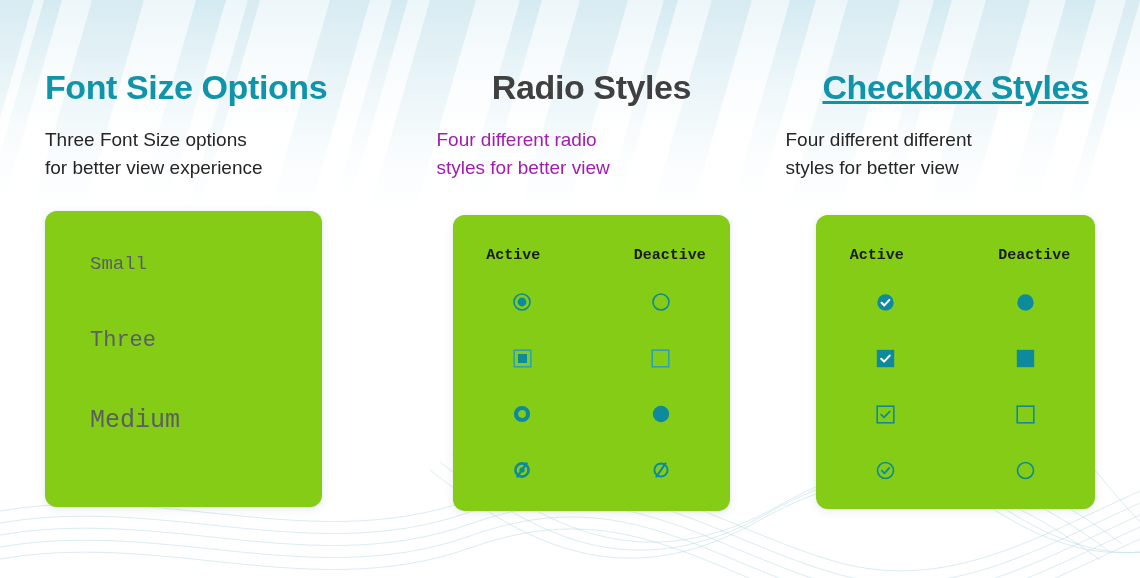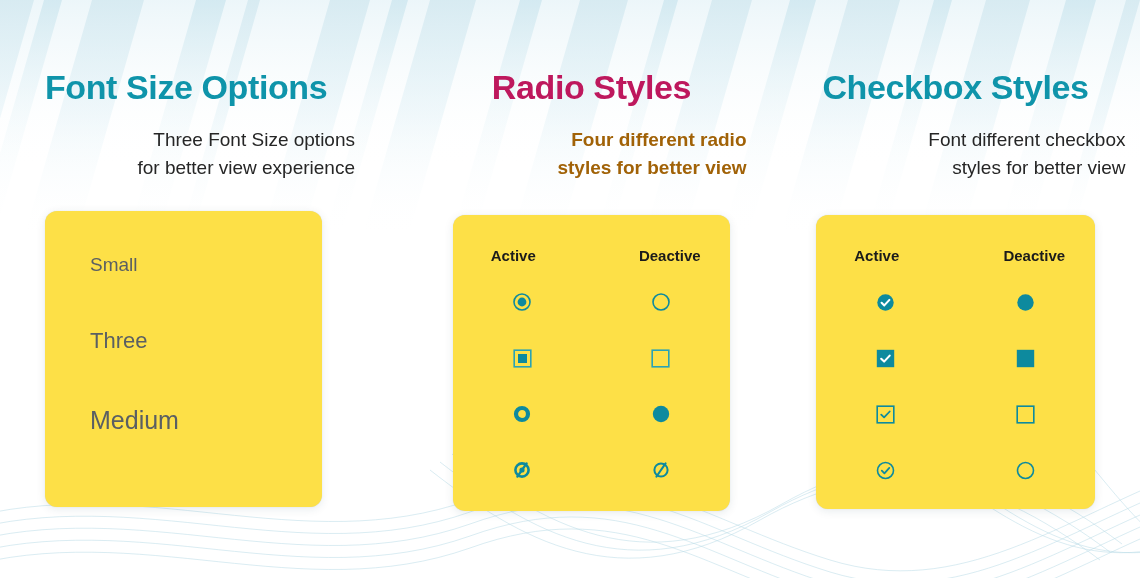--- a/index.html
+++ b/index.html
@@ -42,33 +42,34 @@
   .col-2 .heading,.col-3 .heading{text-align:center;}
   .col-2 .heading{padding-left:0;}
   .col-3 .heading{padding-left:0;}
 
   .subtitle{
     font-size:19px;
     line-height:1.45;
     color:#262626;
     margin:0;
     padding-top:22px;
-    text-align:right;
+    text-align:left;
     white-space:pre-line;
   }
   .col-1 .subtitle{width:310px;}
   .col-2 .subtitle{width:310px;margin:0 auto;}
   .col-3 .subtitle{width:340px;margin:0 auto;}
 
   
   .card{
-    background:#fde047;
+    background:#84cc16;
     border-radius:12px;
     box-shadow:0 2px 10px rgba(18,60,80,.10), 0 0 1px rgba(18,60,80,.18);
     box-sizing:border-box;
+    font-family:Liberation Mono, monospace;
   }
   .card-fonts{
     width:277px;height:296px;
     margin-top:30px;
     padding:44px 0 0 45px;
   }
   .card-radio{
     width:277px;height:296px;
     margin:34px auto 0 auto;
     padding:0;
@@ -186,22 +187,22 @@
 for better view experience</p>
 
       <div class="card card-fonts">
         <div class="font-item i0" style="color: rgb(90, 95, 99);">Small</div>
         <div class="font-item i1" style="color: rgb(90, 95, 99);">Three</div>
         <div class="font-item i2" style="color: rgb(90, 95, 99);">Medium</div>
       </div>
     </div>
 
     <div class="col col-2">
-      <h1 class="heading" style="color: #be185d;">Radio Styles</h1>
-      <p class="subtitle" style="color: #a16207; font-weight: bold;">Four different radio
+      <h1 class="heading" style="color: #404040;">Radio Styles</h1>
+      <p class="subtitle" style="color: #a21caf;">Four different radio
 styles for better view</p>
 
       <div class="card card-radio">
         <div class="opt-head">
           <div>Active</div>
           <div>Deactive</div>
         </div>
 
         <div class="opt-row r0">
           <div class="cell">
@@ -256,22 +257,22 @@
             <svg class="ico" width="20" height="20" viewBox="0 0 20 20">
               <circle cx="10" cy="10" r="6.6" fill="none" stroke="#0d8a9e" stroke-width="2"></circle>
               <path d="M14.6 3.4 L5.4 16.6" stroke="#0d8a9e" stroke-width="2" stroke-linecap="round"></path>
             </svg>
           </div>
         </div>
       </div>
     </div>
 
     <div class="col col-3">
-      <h1 class="heading" style="color: rgb(15, 148, 170);">Checkbox Styles</h1>
-      <p class="subtitle" style="color: rgb(38, 38, 38);">Font different checkbox
+      <h1 class="heading" style="color: rgb(15, 148, 170); text-decoration: underline;">Checkbox Styles</h1>
+      <p class="subtitle" style="color: rgb(38, 38, 38);">Four different different
 styles for better view</p>
 
       <div class="card card-check">
         <div class="opt-head">
           <div>Active</div>
           <div>Deactive</div>
         </div>
 
         <div class="opt-row r0">
           <div class="cell">

